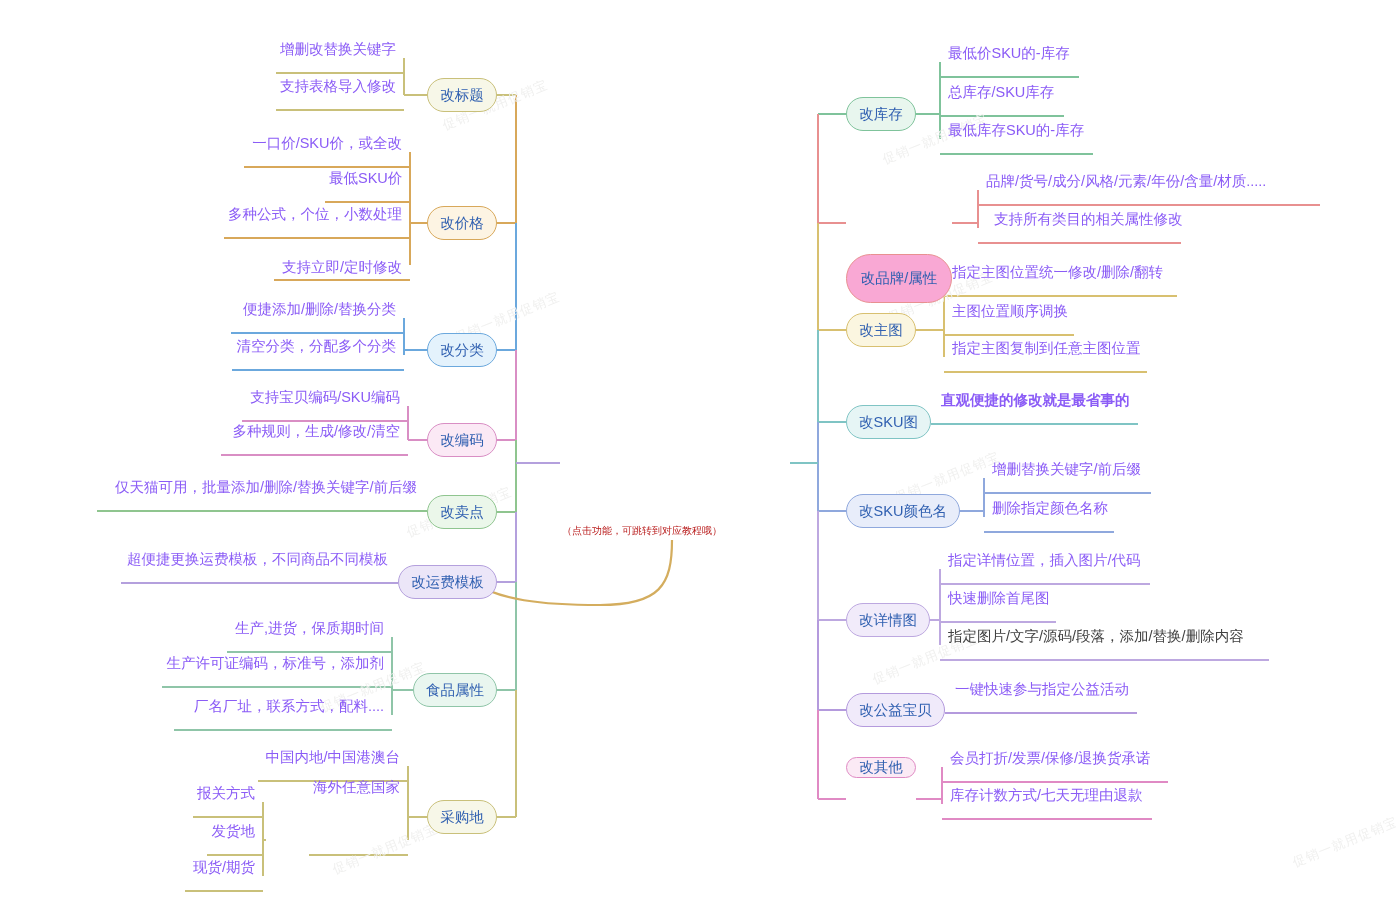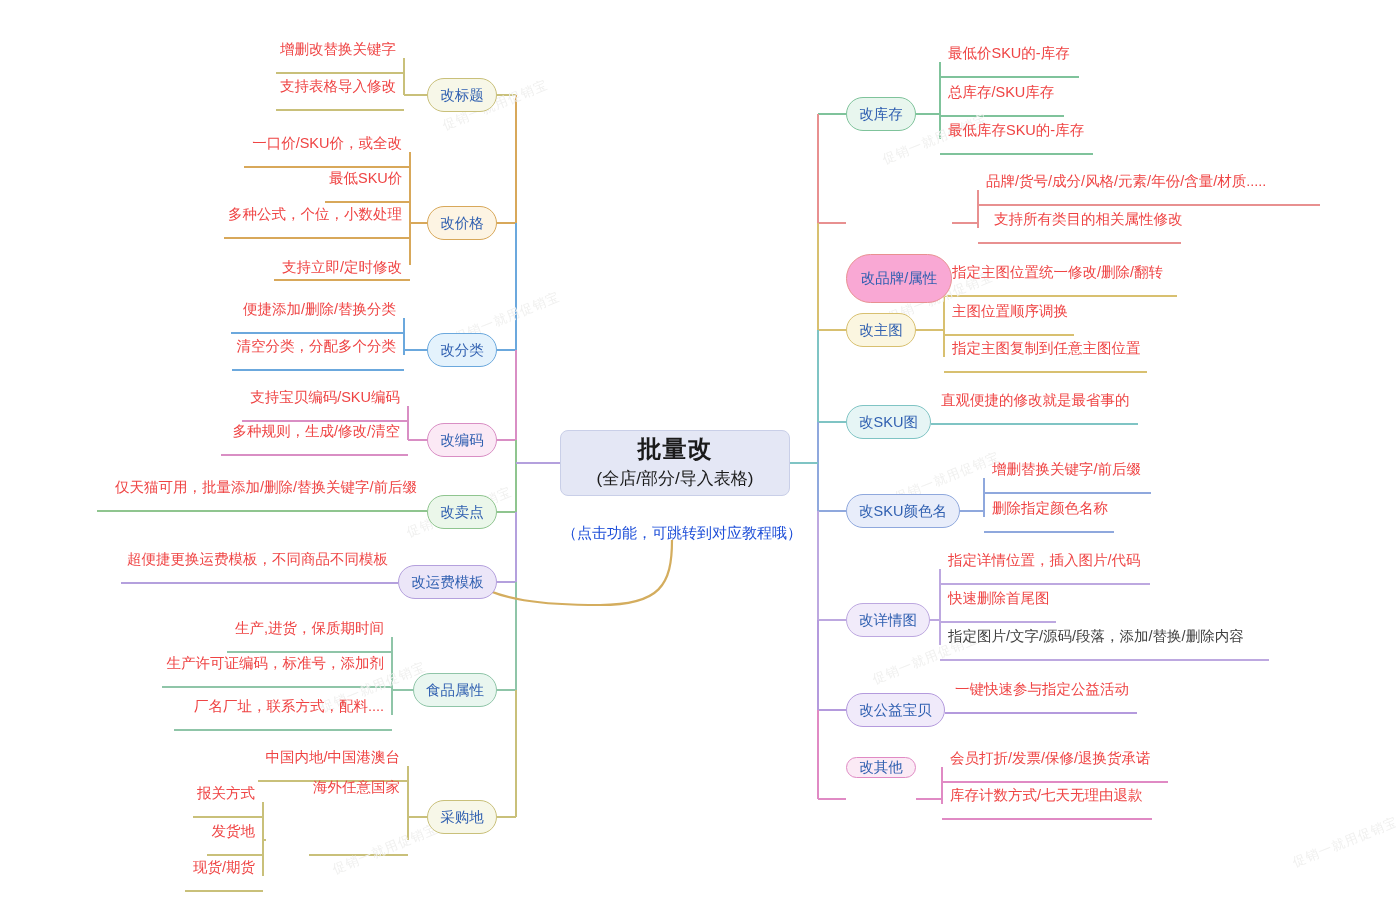--- a/index.html
+++ b/index.html
@@ -24,29 +24,29 @@
   .pill{
     position:absolute;box-sizing:border-box;
     border-radius:999px;border:1px solid #bbb;
     display:flex;align-items:center;justify-content:center;
     font-size:14.5px;color:#2f5fb0;white-space:nowrap;
   }
 
   
   .leaf{
     position:absolute;box-sizing:border-box;white-space:nowrap;
-    font-size:14.5px;color:#ef4444;line-height:1;
+    font-size:14.5px;color:#8b5cf6;line-height:1;
   }
   .leaf.r{text-align:right;}
   .leaf.l{text-align:left;}
   .leaf.hl{color:#404040;}
 
   
   .note{
-    position:absolute;white-space:nowrap;font-size:15px;color:#1d4ed8;
+    position:absolute;white-space:nowrap;font-size:10px;color:#b91c1c;
   }
 
   
   .wm{
     position:absolute;font-size:13px;color:#f0f0ef;white-space:nowrap;
     transform:rotate(-22deg);transform-origin:left top;user-select:none;
     letter-spacing:1px;
   }
   .brand{
     position:absolute;right:14px;bottom:26px;
@@ -163,24 +163,20 @@
   <div class="wm" style="left:452px;top:330px;">促销一就用促销宝</div>
   <div class="wm" style="left:404px;top:525px;">促销一就用促销宝</div>
   <div class="wm" style="left:318px;top:700px;">促销一就用促销宝</div>
   <div class="wm" style="left:330px;top:862px;">促销一就用促销宝</div>
   <div class="wm" style="left:880px;top:152px;">促销一就用促销宝</div>
   <div class="wm" style="left:885px;top:310px;">促销一就用促销宝</div>
   <div class="wm" style="left:892px;top:490px;">促销一就用促销宝</div>
   <div class="wm" style="left:870px;top:672px;">促销一就用促销宝</div>
   <div class="wm" style="left:1290px;top:855px;">促销一就用促销宝</div>
 
-  <div class="root" id="root-node" style="left:560px;top:430px;width:230px;height:66px;">
-    <div class="r1">批量改</div>
-    <div class="r2">(全店/部分/导入表格)</div>
-  </div>
 
   <div class="note" id="annotation" style="left:562px;top:524px;">（点击功能，可跳转到对应教程哦）</div>
 
   <div id="nodes">
       <div class="pill" style="left: 427px; top: 78px; width: 70px; height: 34px; background: rgb(247, 247, 232); border-color: rgb(201, 192, 122);">
         <span>改标题</span>
       </div>
       <div class="leaf r" style="top: 42px; left: 280px; width: 116px;">增删改替换关键字</div>
       <div class="leaf r" style="top: 79px; left: 280px; width: 116px;">支持表格导入修改</div>
       <div class="pill" style="left: 427px; top: 206px; width: 70px; height: 34px; background: rgb(253, 244, 227); border-color: rgb(216, 168, 90);">
@@ -235,21 +231,21 @@
       <div class="leaf l" style="top: 212px; left: 986px; width: 189px; margin-left: 8px;">支持所有类目的相关属性修改</div>
       <div class="pill" style="left: 846px; top: 313px; width: 70px; height: 34px; background: rgb(251, 246, 224); border-color: rgb(216, 192, 112);">
         <span>改主图</span>
       </div>
       <div class="leaf l" style="top: 265px; left: 952px; width: 219px;">指定主图位置统一修改/删除/翻转</div>
       <div class="leaf l" style="top: 304px; left: 952px; width: 116px;">主图位置顺序调换</div>
       <div class="leaf l" style="top: 341px; left: 952px; width: 189px;">指定主图复制到任意主图位置</div>
       <div class="pill" style="left: 846px; top: 405px; width: 85px; height: 34px; background: rgb(230, 245, 245); border-color: rgb(127, 196, 196);">
         <span>改SKU图</span>
       </div>
-      <div class="leaf l" style="top: 393px; left: 941px; width: 189px;">直观便捷的修改就是最省事的</div>
+      <div class="leaf l" style="top: 393px; left: 941px; width: 189px; font-weight: bold;">直观便捷的修改就是最省事的</div>
       <div class="pill" style="left: 846px; top: 494px; width: 114px; height: 34px; background: rgb(232, 237, 250); border-color: rgb(143, 168, 221);">
         <span>改SKU颜色名</span>
       </div>
       <div class="leaf l" style="top: 462px; left: 992px; width: 153px;">增删替换关键字/前后缀</div>
       <div class="leaf l" style="top: 501px; left: 992px; width: 116px;">删除指定颜色名称</div>
       <div class="pill" style="left: 846px; top: 603px; width: 84px; height: 34px; background: rgb(241, 235, 250); border-color: rgb(189, 168, 224);">
         <span>改详情图</span>
       </div>
       <div class="leaf l" style="top: 553px; left: 948px; width: 196px;">指定详情位置，插入图片/代码</div>
       <div class="leaf l" style="top: 591px; left: 948px; width: 102px;">快速删除首尾图</div>

